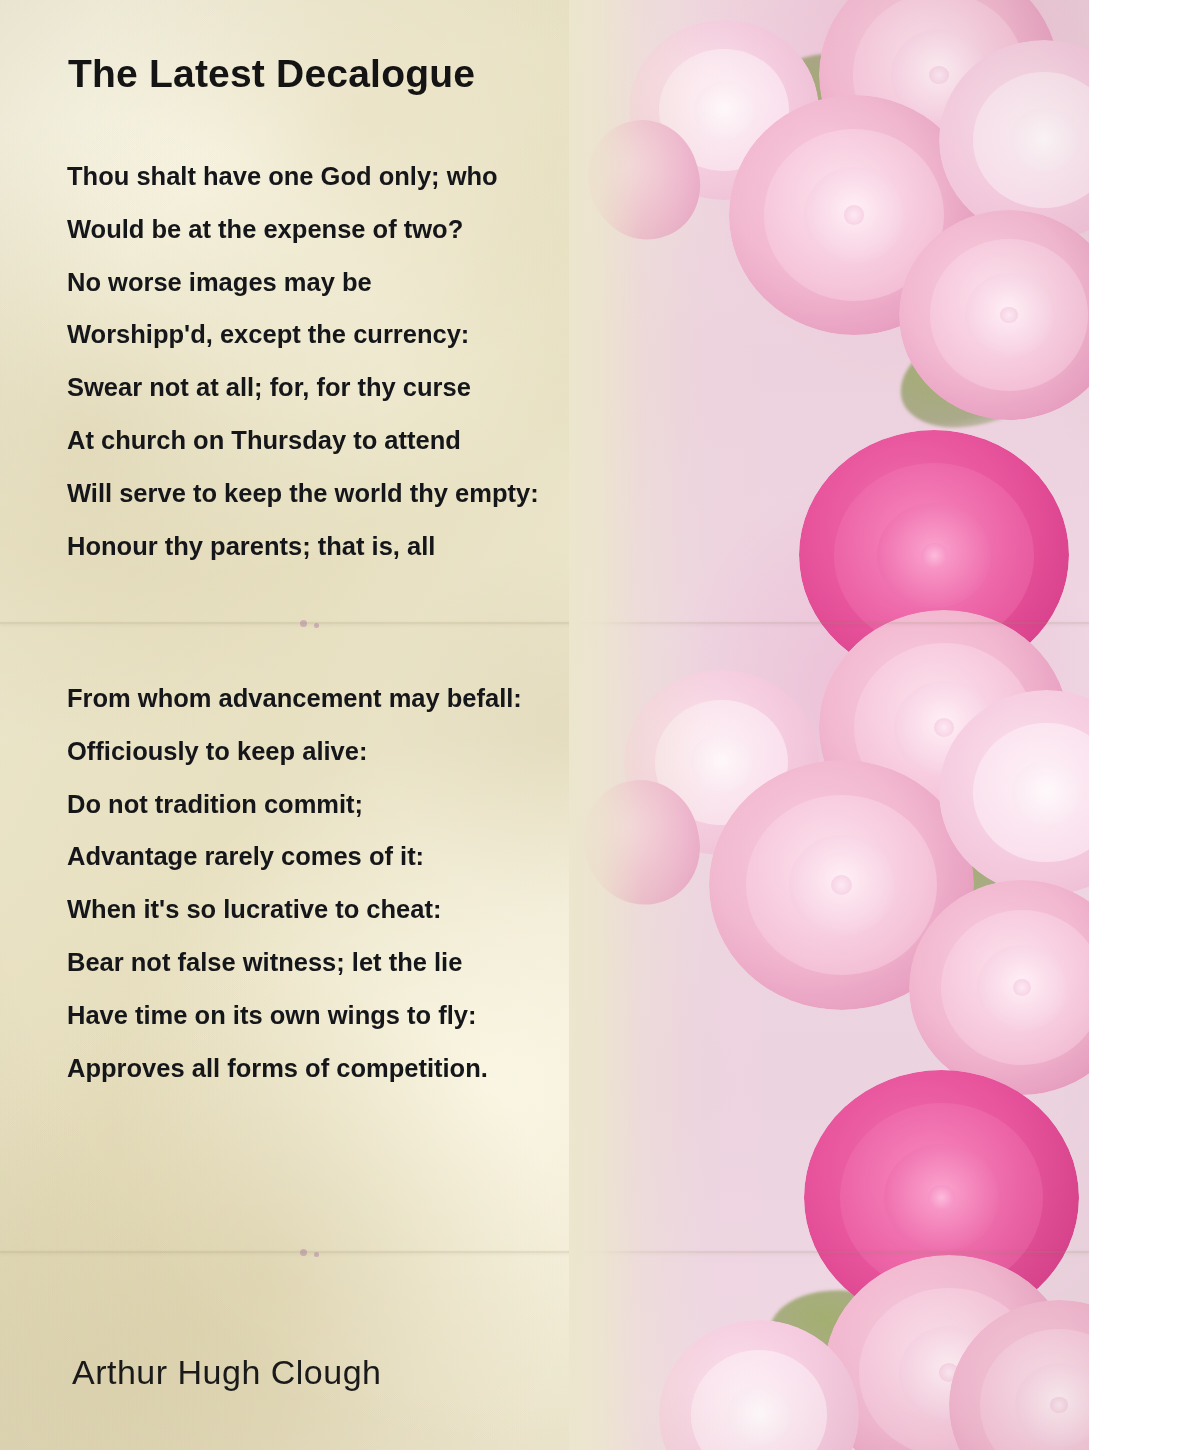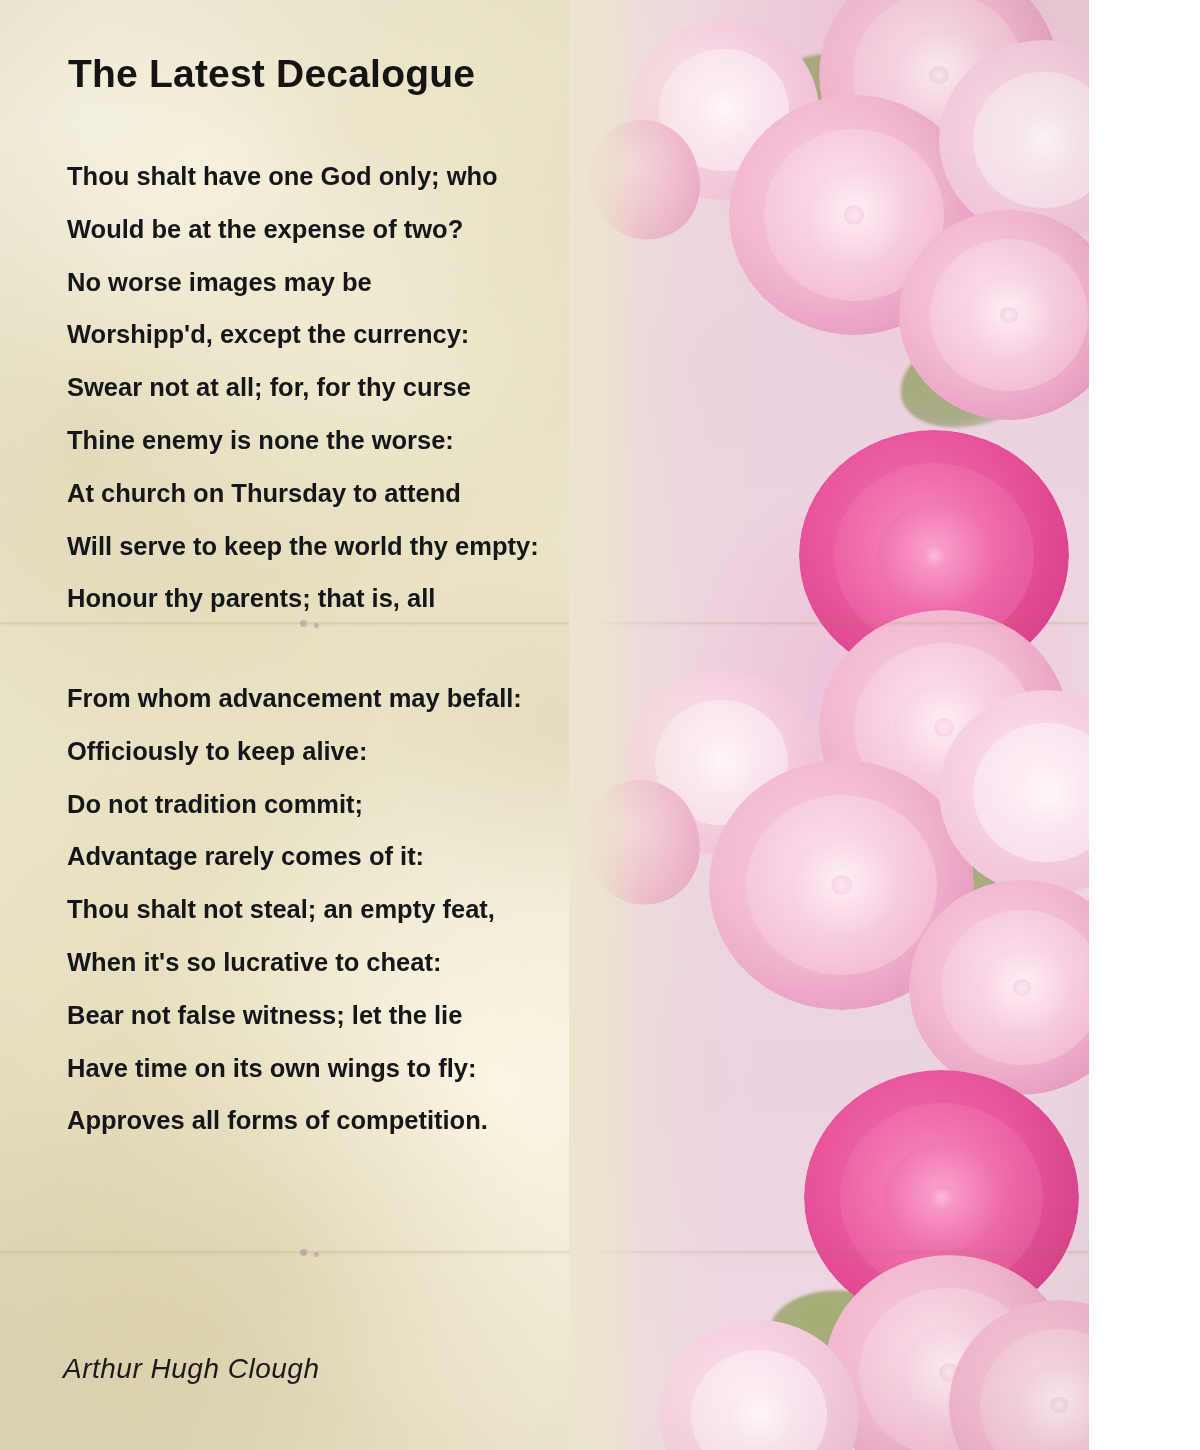--- a/index.html
+++ b/index.html
@@ -166,24 +166,23 @@
     white-space: nowrap;
   }
   .stanza .line {
     display: block;
   }
   .stanza-1 { top: 150px; }
   .stanza-2 { top: 672px; }
 
   .poem-author {
     position: absolute;
-    left: 63px;
+    left: 72px;
     top: 1353px;
-    font-size: 28px;
-    font-style: italic;
+    font-size: 34px;
     color: #1a1a1a;
     letter-spacing: 0.5px;
     white-space: nowrap;
   }
 </style>
 </head>
 <body>
 
 <div class="poem-card">
 
@@ -320,32 +319,30 @@
   <div class="text-layer">
 
     <div class="poem-title">The Latest Decalogue</div>
 
     <div class="stanza stanza-1">
       <span class="line">Thou shalt have one God only; who</span>
       <span class="line">Would be at the expense of two?</span>
       <span class="line">No worse images may be</span>
       <span class="line">Worshipp'd, except the currency:</span>
       <span class="line">Swear not at all; for, for thy curse</span>
-      <span class="line">Thine enemy is none the worse:</span>
       <span class="line">At church on Thursday to attend</span>
       <span class="line">Will serve to keep the world thy empty:</span>
       <span class="line">Honour thy parents; that is, all</span>
     </div>
 
     <div class="stanza stanza-2">
       <span class="line">From whom advancement may befall:</span>
       <span class="line">Officiously to keep alive:</span>
       <span class="line">Do not tradition commit;</span>
       <span class="line">Advantage rarely comes of it:</span>
-      <span class="line">Thou shalt not steal; an empty feat,</span>
       <span class="line">When it's so lucrative to cheat:</span>
       <span class="line">Bear not false witness; let the lie</span>
       <span class="line">Have time on its own wings to fly:</span>
       <span class="line">Approves all forms of competition.</span>
     </div>
 
     <div class="poem-author">Arthur Hugh Clough</div>
   </div>
 
 </div>

